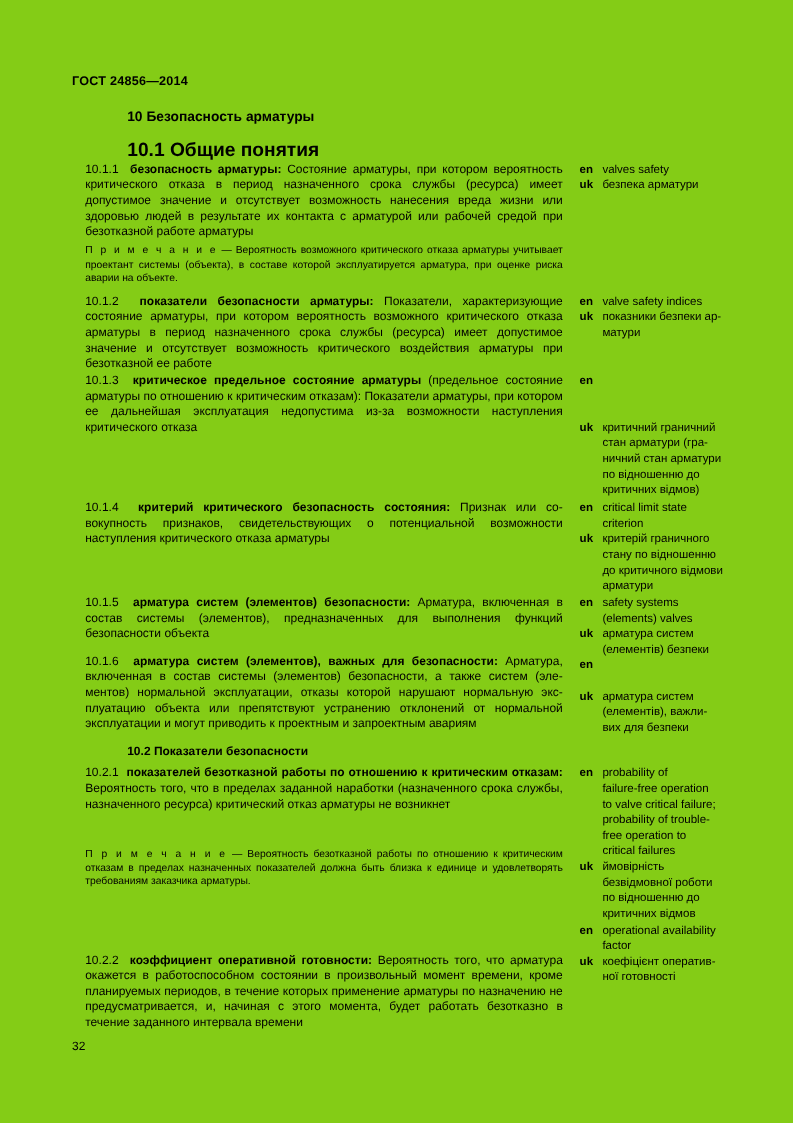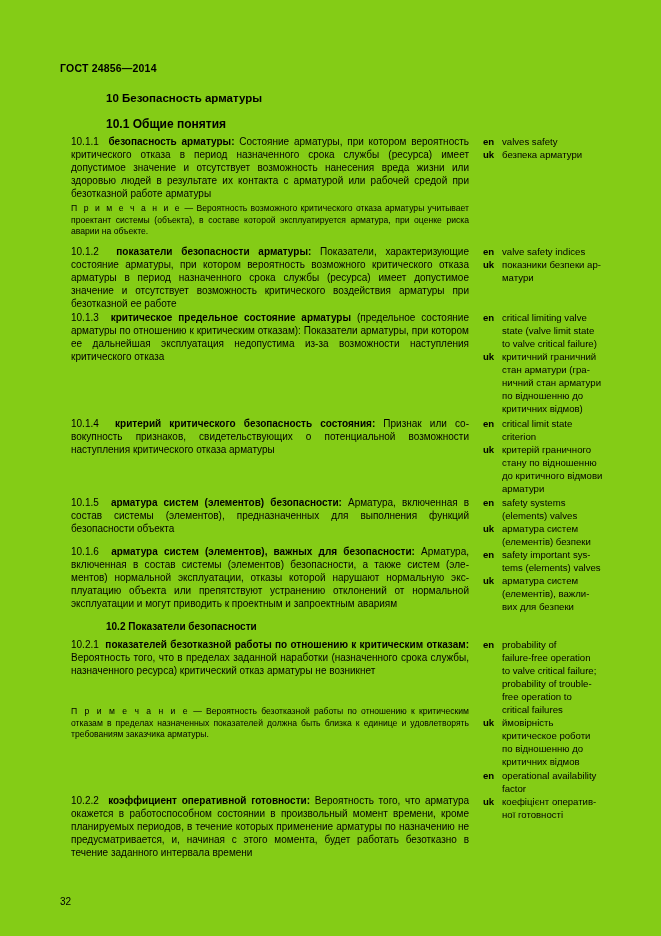--- a/index.html
+++ b/index.html
@@ -36,21 +36,21 @@
     left: 106px;
     top: 92px;
     font-size: 11.5px;
     font-weight: bold;
     white-space: nowrap;
   }
   .subclause-title {
     position: absolute;
     left: 106px;
     top: 117px;
-    font-size: 12px;
+    font-size: 16px;
     font-weight: bold;
     white-space: nowrap;
   }
   .subclause-title-2 {
     position: absolute;
     left: 106px;
     top: 621px;
     font-size: 10px;
     font-weight: bold;
     white-space: nowrap;
@@ -101,21 +101,21 @@
   }
   .trans-text {
     flex: 1 1 auto;
     text-align: left;
     white-space: pre-line;
   }
 
   .folio {
     position: absolute;
     left: 60px;
-    top: 896px;
+    top: 867px;
     font-size: 10px;
   }
 </style>
 </head>
 <body>
 
 <div class="page">
 
   <div class="running-head">ГОСТ 24856—2014</div>
 
@@ -185,23 +185,20 @@
     <span class="trans-text">valve safety indices</span>
   </div>
   <div class="trans-row" style="left:483px; top:258px;">
     <span class="trans-lang">uk</span>
     <span class="trans-text">показники безпеки ар-
 матури</span>
   </div>
 
   <div class="trans-row" style="left:483px; top:311px;">
     <span class="trans-lang">en</span>
-    <span class="trans-text">critical limiting valve
-state (valve limit state
-to valve critical failure)</span>
   </div>
   <div class="trans-row" style="left:483px; top:350px;">
     <span class="trans-lang">uk</span>
     <span class="trans-text">критичний граничний
 стан арматури (гра-
 ничний стан арматури
 по відношенню до
 критичних відмов)</span>
   </div>
 
@@ -224,43 +221,41 @@
 (elements) valves</span>
   </div>
   <div class="trans-row" style="left:483px; top:522px;">
     <span class="trans-lang">uk</span>
     <span class="trans-text">арматура систем
 (елементів) безпеки</span>
   </div>
 
   <div class="trans-row" style="left:483px; top:548px;">
     <span class="trans-lang">en</span>
-    <span class="trans-text">safety important sys-
-tems (elements) valves</span>
   </div>
   <div class="trans-row" style="left:483px; top:574px;">
     <span class="trans-lang">uk</span>
     <span class="trans-text">арматура систем
 (елементів), важли-
 вих для безпеки</span>
   </div>
 
   <div class="trans-row" style="left:483px; top:638px;">
     <span class="trans-lang">en</span>
     <span class="trans-text">probability of
 failure-free operation
 to valve critical failure;
 probability of trouble-
 free operation to
 critical failures</span>
   </div>
   <div class="trans-row" style="left:483px; top:716px;">
     <span class="trans-lang">uk</span>
     <span class="trans-text">ймовірність
-критическое роботи
+безвідмовної роботи
 по відношенню до
 критичних відмов</span>
   </div>
 
   <div class="trans-row" style="left:483px; top:769px;">
     <span class="trans-lang">en</span>
     <span class="trans-text">operational availability
 factor</span>
   </div>
   <div class="trans-row" style="left:483px; top:795px;">

